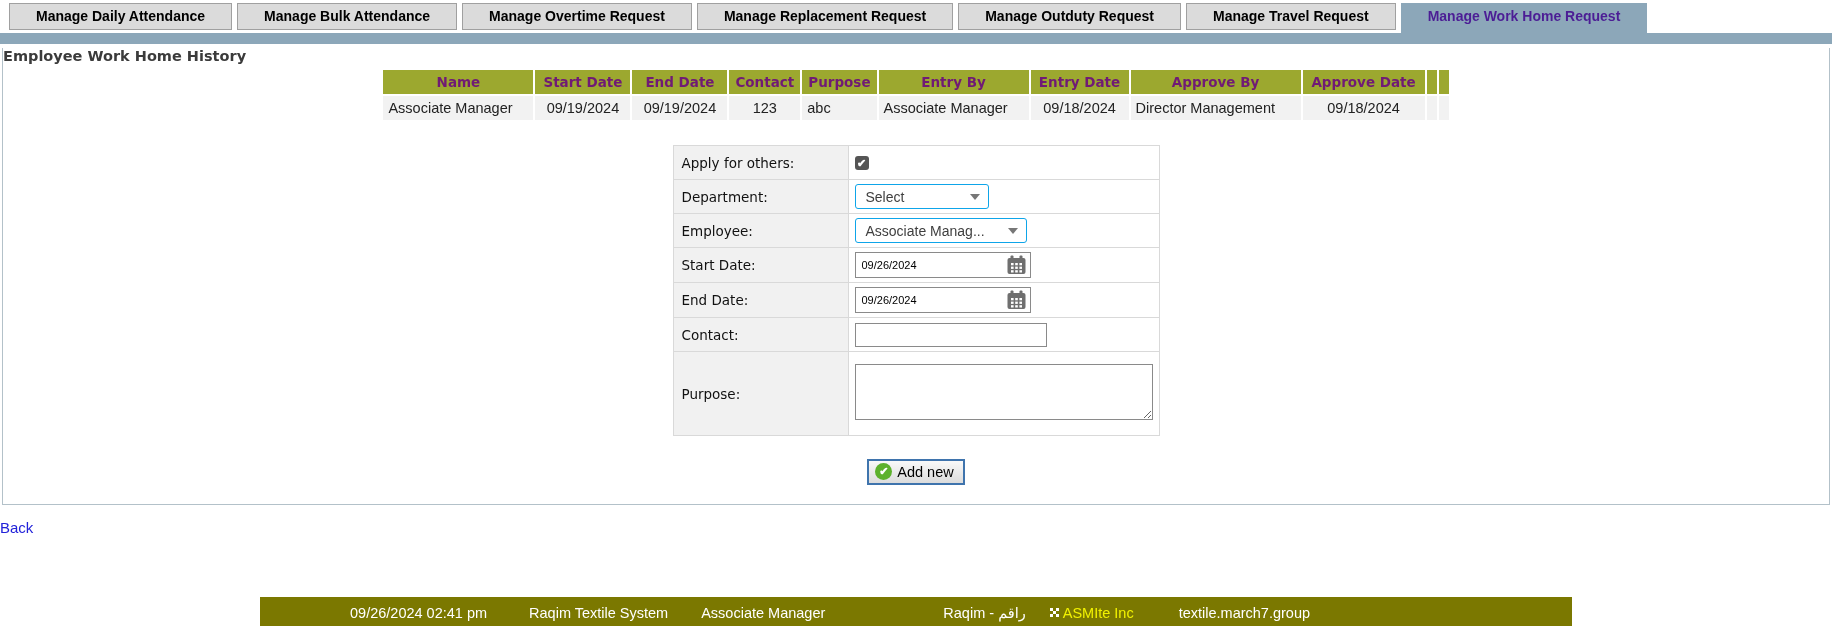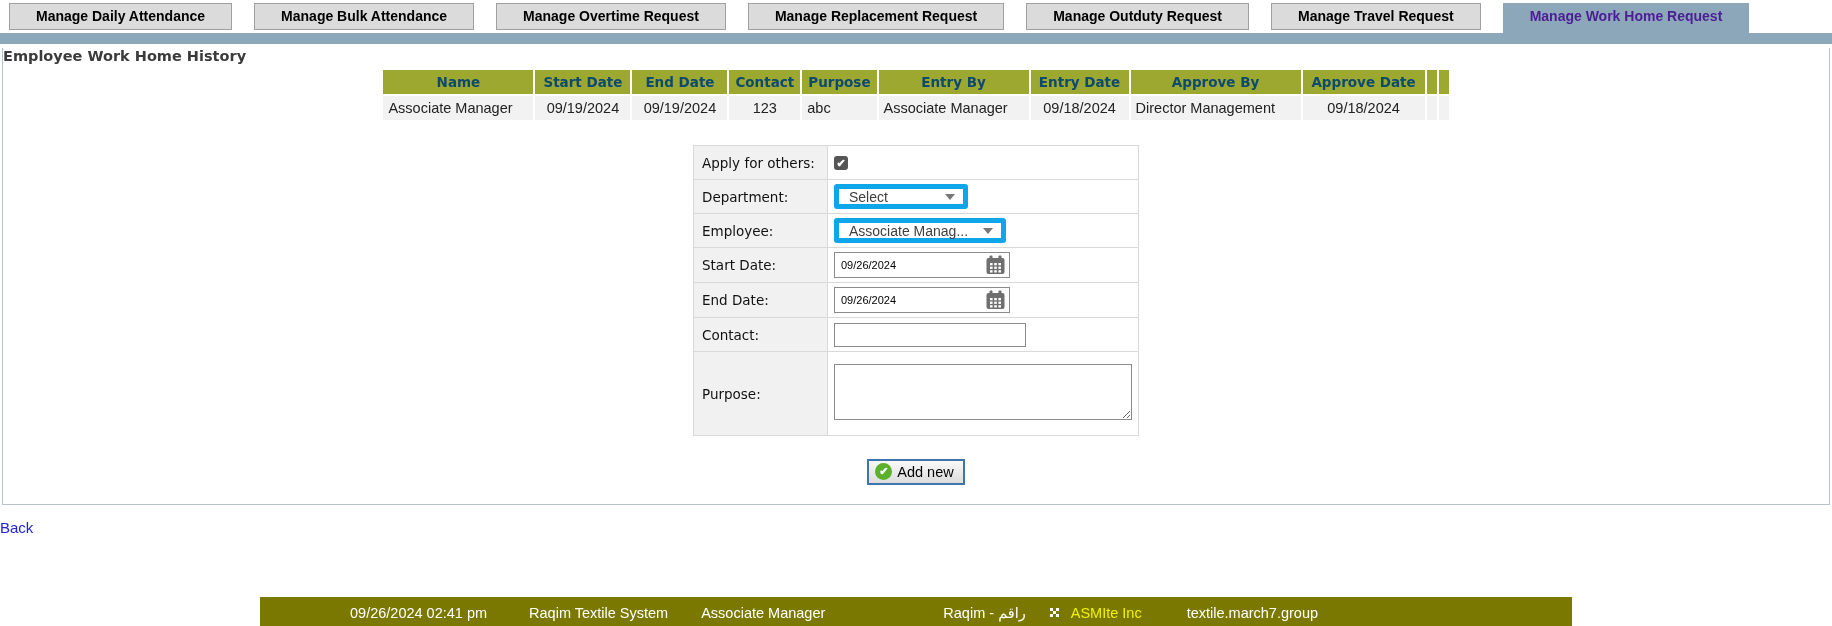--- a/index.html
+++ b/index.html
@@ -4,21 +4,21 @@
 <style>
   * { box-sizing: border-box; }
   html,body { margin:0; padding:0; }
   body {
     width:1832px; height:626px; background:#ffffff; overflow:hidden;
     font-family:"Liberation Sans", sans-serif; position:relative;
   }
   
   .tabbar { position:relative; height:44px; width:100%; }
   .strip { position:absolute; left:0; top:33px; width:100%; height:11px; background:#8ca7b9; }
-  .tabs { position:absolute; left:9px; top:3px; display:flex; gap:22px; align-items:flex-start; z-index:2; }
+  .tabs { position:absolute; left:9px; top:3px; display:flex; gap:5px; align-items:flex-start; z-index:2; }
   .tab {
     height:27px; line-height:25px; padding:0 26px; background:#dbdbdb;
     border:1px solid #a0a0a0; color:#000; font-size:14px; font-weight:bold;
     white-space:nowrap; cursor:pointer;
   }
   .tab.active {
     background:#8ca7b9; border-color:#8ca7b9; color:#4c1d95; height:41px;
   }
   
   .panel {
@@ -26,51 +26,51 @@
     border:1px solid #b3c1c9; border-top:none;
   }
   .page-title {
     margin-top:4px; 
     font-family:"DejaVu Sans", sans-serif; font-weight:bold;
     font-size:14.5px; color:#3b3b3b;
   }
   
   table.history { margin:4px auto 0; border-collapse:separate; border-spacing:2px; table-layout:fixed; }
   table.history th {
-    background:#9ca82f; color:#0c4a6e; font-family:"DejaVu Sans", sans-serif;
+    background:#9ca82f; color:#701a75; font-family:"DejaVu Sans", sans-serif;
     font-weight:bold; font-size:13.5px; padding:4px 6px; text-align:center;
     white-space:nowrap; overflow:hidden;
   }
   table.history td {
     background:#f2f2f2; color:#222; font-size:14.5px; padding:3px 5px;
     height:24px; white-space:nowrap; overflow:hidden;
   }
   .c0{width:150px}.c1{width:95px}.c2{width:95px}.c3{width:66px}.c4{width:74px}
   .c5{width:150px}.c6{width:98px}.c7{width:170px}.c8{width:122px}
   .c9{width:8px;padding:4px 0 !important}.c10{width:8px;padding:4px 0 !important}
   td.al{text-align:left} td.ac{text-align:center}
   
   table.form { margin:23px auto 0; border-collapse:collapse; }
   table.form td { border:1px solid #d9d9d9; }
   td.flabel {
-    width:134px; background:#f1f1f1; padding:6px 4px 6px 8px;
+    width:175px; background:#f1f1f1; padding:6px 4px 6px 8px;
     font-family:"DejaVu Sans", sans-serif; font-size:13.5px; color:#111;
     vertical-align:middle;
   }
   td.fctrl { width:311px; background:#fff; padding:4px 6px; vertical-align:middle; }
   tr.frow { height:34px; }
   tr.frow-purpose { height:84px; }
   .cb {
     display:inline-block; width:14px; height:14px; background:#555;
     border-radius:3px; color:#fff; font-size:11px; line-height:14px;
     text-align:center; font-weight:bold; cursor:pointer; vertical-align:middle;
   }
   .dropdown {
     display:inline-flex; align-items:center; justify-content:space-between;
-    height:25px; border:5px solid #0ea5e9; border-radius:3px; background:#fff;
+    height:25px; border:1px solid #0ea5e9; border-radius:3px; background:#fff;
     color:#3f3f3f; font-size:14px; padding:0 8px 0 10px; cursor:pointer;
   }
   .dd-dept { width:134px; }
   .dd-emp  { width:172px; }
   .caret {
     width:0; height:0; border-left:5px solid transparent;
     border-right:5px solid transparent; border-top:6px solid #777; margin-left:6px;
   }
   .datebox {
     display:inline-flex; align-items:center; justify-content:space-between;
@@ -102,21 +102,21 @@
   .backrow a { color:#2121d9; font-size:15px; text-decoration:none; cursor:pointer; }
   
   .footer {
     width:1312px; height:31px; margin:60px auto 0; background:#7b7800;
     display:flex; align-items:center; color:#fff; font-size:14.5px; white-space:nowrap;
   }
   .footer .f-time   { margin-left:90px; }
   .footer .f-sys    { margin-left:42px; }
   .footer .f-role   { margin-left:33px; }
   .footer .f-brand  { margin-left:118px; }
-  .footer .f-co     { margin-left:24px; display:flex; align-items:center; gap:12px; color:#f2f200; }
+  .footer .f-co     { margin-left:24px; display:flex; align-items:center; gap:4px; color:#f2f200; }
   .footer .f-domain { margin-left:45px; }
 </style>
 </head>
 <body>
 
 <div class="tabbar">
   <div class="strip"></div>
   <div class="tabs">
     <div class="tab">Manage Daily Attendance</div>
     <div class="tab">Manage Bulk Attendance</div>

